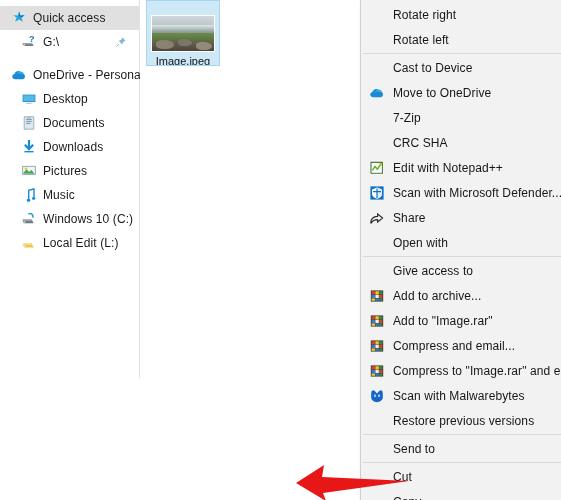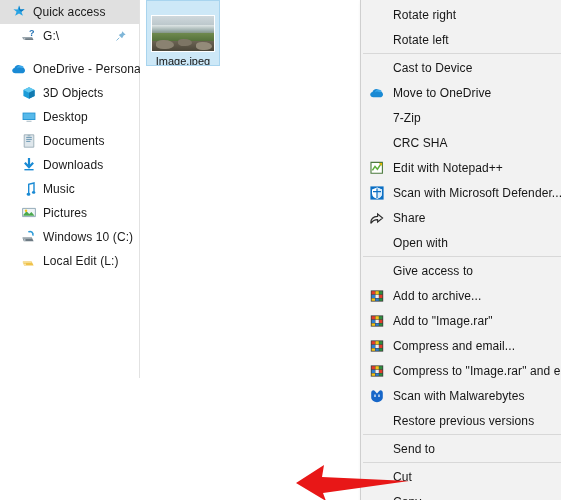--- a/index.html
+++ b/index.html
@@ -25,21 +25,21 @@
     background: #ffffff;
     display: flex;
   }
 
   
   #sidebar {
     width: 140px;
     height: 378px;
     background: #ffffff;
     border-right: 1px solid #e2e2e2;
-    padding-top: 0;
+    padding-top: 6px;
     box-sizing: border-box;
     flex: 0 0 140px;
     position: relative;
   }
   .nav-item {
     height: 24px;
     display: flex;
     align-items: center;
     padding-left: 10px;
     box-sizing: border-box;
@@ -223,30 +223,20 @@
           <svg width="16" height="16" viewBox="0 0 16 16" xmlns="http://www.w3.org/2000/svg">
             <path d="M4.3 12.3 C2.5 12.3 1.2 11.1 1.2 9.6 C1.2 8.3 2.2 7.2 3.5 7 C3.8 5.2 5.4 3.9 7.3 3.9 C8.9 3.9 10.3 4.9 10.8 6.3 C12.6 6.4 14 7.8 14 9.4 C14 11 12.6 12.3 10.9 12.3 Z" fill="#1a8ad4"></path>
             <path d="M6 7.4 C7.2 6.2 9 6.2 10.2 7.3 C11 6.7 12 6.4 13 6.6 C12.4 5.3 11 4.4 9.4 4.4 C7.6 4.4 6.2 5.6 6 7.4 Z" fill="#3aa7ea"></path>
           </svg>
         </span>
         <span class="nav-label">OneDrive - Personal</span>
       </div>
       <div class="nav-item indent">
         <span class="nav-icon">
           <svg width="16" height="16" viewBox="0 0 16 16" xmlns="http://www.w3.org/2000/svg">
-            <path d="M8 2.2 L13.6 5 L13.6 11 L8 13.8 L2.4 11 L2.4 5 Z" fill="#1c9cd8"></path>
-            <path d="M8 2.2 L13.6 5 L8 7.8 L2.4 5 Z" fill="#61c8f0"></path>
-            <path d="M8 7.8 L13.6 5 L13.6 11 L8 13.8 Z" fill="#127ab0"></path>
-          </svg>
-        </span>
-        <span class="nav-label">3D Objects</span>
-      </div>
-      <div class="nav-item indent">
-        <span class="nav-icon">
-          <svg width="16" height="16" viewBox="0 0 16 16" xmlns="http://www.w3.org/2000/svg">
             <path d="M1.6 3.6 L14.4 3.6 L14.4 11 L1.6 11 Z" fill="#1f8fd0"></path>
             <path d="M2.4 4.4 L13.6 4.4 L13.6 10.2 L2.4 10.2 Z" fill="#57b9ea"></path>
             <path d="M5.5 11.8 L10.5 11.8 L10.5 12.6 L5.5 12.6 Z" fill="#8fa6b2"></path>
           </svg>
         </span>
         <span class="nav-label">Desktop</span>
       </div>
       <div class="nav-item indent">
         <span class="nav-icon">
           <svg width="16" height="16" viewBox="0 0 16 16" xmlns="http://www.w3.org/2000/svg">
@@ -262,36 +252,36 @@
           <svg width="16" height="16" viewBox="0 0 16 16" xmlns="http://www.w3.org/2000/svg">
             <path d="M8 2 L8 9 M4.6 6.6 L8 10.2 L11.4 6.6" stroke="#1a8ad4" stroke-width="2.2" fill="none" stroke-linecap="square"></path>
             <path d="M3.4 12 L12.6 12 L12.6 13.4 L3.4 13.4 Z" fill="#1a8ad4"></path>
           </svg>
         </span>
         <span class="nav-label">Downloads</span>
       </div>
       <div class="nav-item indent">
         <span class="nav-icon">
           <svg width="16" height="16" viewBox="0 0 16 16" xmlns="http://www.w3.org/2000/svg">
+            <path d="M1.6 3.4 L14.4 3.4 L14.4 11.6 L1.6 11.6 Z" fill="#eef4f8" stroke="#7e98a8" stroke-width="0.8"></path>
+            <path d="M2.4 9.8 L5.6 6.2 L8.2 9 L10.4 7 L13.6 10.8 L13.6 10.8 L2.4 10.8 Z" fill="#4aa84e"></path>
+            <circle cx="5" cy="5.8" r="1.2" fill="#f0c419"></circle>
+          </svg>
+        </span>
+        <span class="nav-label">Pictures</span>
+      </div>
+      <div class="nav-item indent">
+        <span class="nav-icon">
+          <svg width="16" height="16" viewBox="0 0 16 16" xmlns="http://www.w3.org/2000/svg">
             <path d="M6 12.3 a1.9 1.5 0 1 0 0.02 -0.02 Z" fill="#1a8ad4"></path>
             <path d="M7.7 12.5 L7.7 3.4 L13 2 L13 10.4" stroke="#1a8ad4" stroke-width="1.4" fill="none"></path>
             <path d="M11.2 10.6 a1.8 1.4 0 1 0 0.02 -0.02 Z" fill="#1a8ad4"></path>
           </svg>
         </span>
         <span class="nav-label">Music</span>
-      </div>
-      <div class="nav-item indent">
-        <span class="nav-icon">
-          <svg width="16" height="16" viewBox="0 0 16 16" xmlns="http://www.w3.org/2000/svg">
-            <path d="M1.6 3.4 L14.4 3.4 L14.4 11.6 L1.6 11.6 Z" fill="#eef4f8" stroke="#7e98a8" stroke-width="0.8"></path>
-            <path d="M2.4 9.8 L5.6 6.2 L8.2 9 L10.4 7 L13.6 10.8 L13.6 10.8 L2.4 10.8 Z" fill="#4aa84e"></path>
-            <circle cx="5" cy="5.8" r="1.2" fill="#f0c419"></circle>
-          </svg>
-        </span>
-        <span class="nav-label">Pictures</span>
       </div>
       <div class="nav-item indent">
         <span class="nav-icon">
           <svg width="16" height="16" viewBox="0 0 16 16" xmlns="http://www.w3.org/2000/svg">
             <path d="M1.6 8.4 L10.8 8.4 L12.6 12.2 L2.8 12.2 Z" fill="#6e7b84"></path>
             <path d="M1.6 8.4 L10.8 8.4 L10.8 9.8 L1.6 9.8 Z" fill="#a8b4bb"></path>
             <circle cx="3.8" cy="11" r="0.8" fill="#e4ecf1"></circle>
             <path d="M7.4 3 a3 3 0 0 1 4.4 3.6" stroke="#2e9bd8" stroke-width="1.6" fill="none"></path>
           </svg>
         </span>

